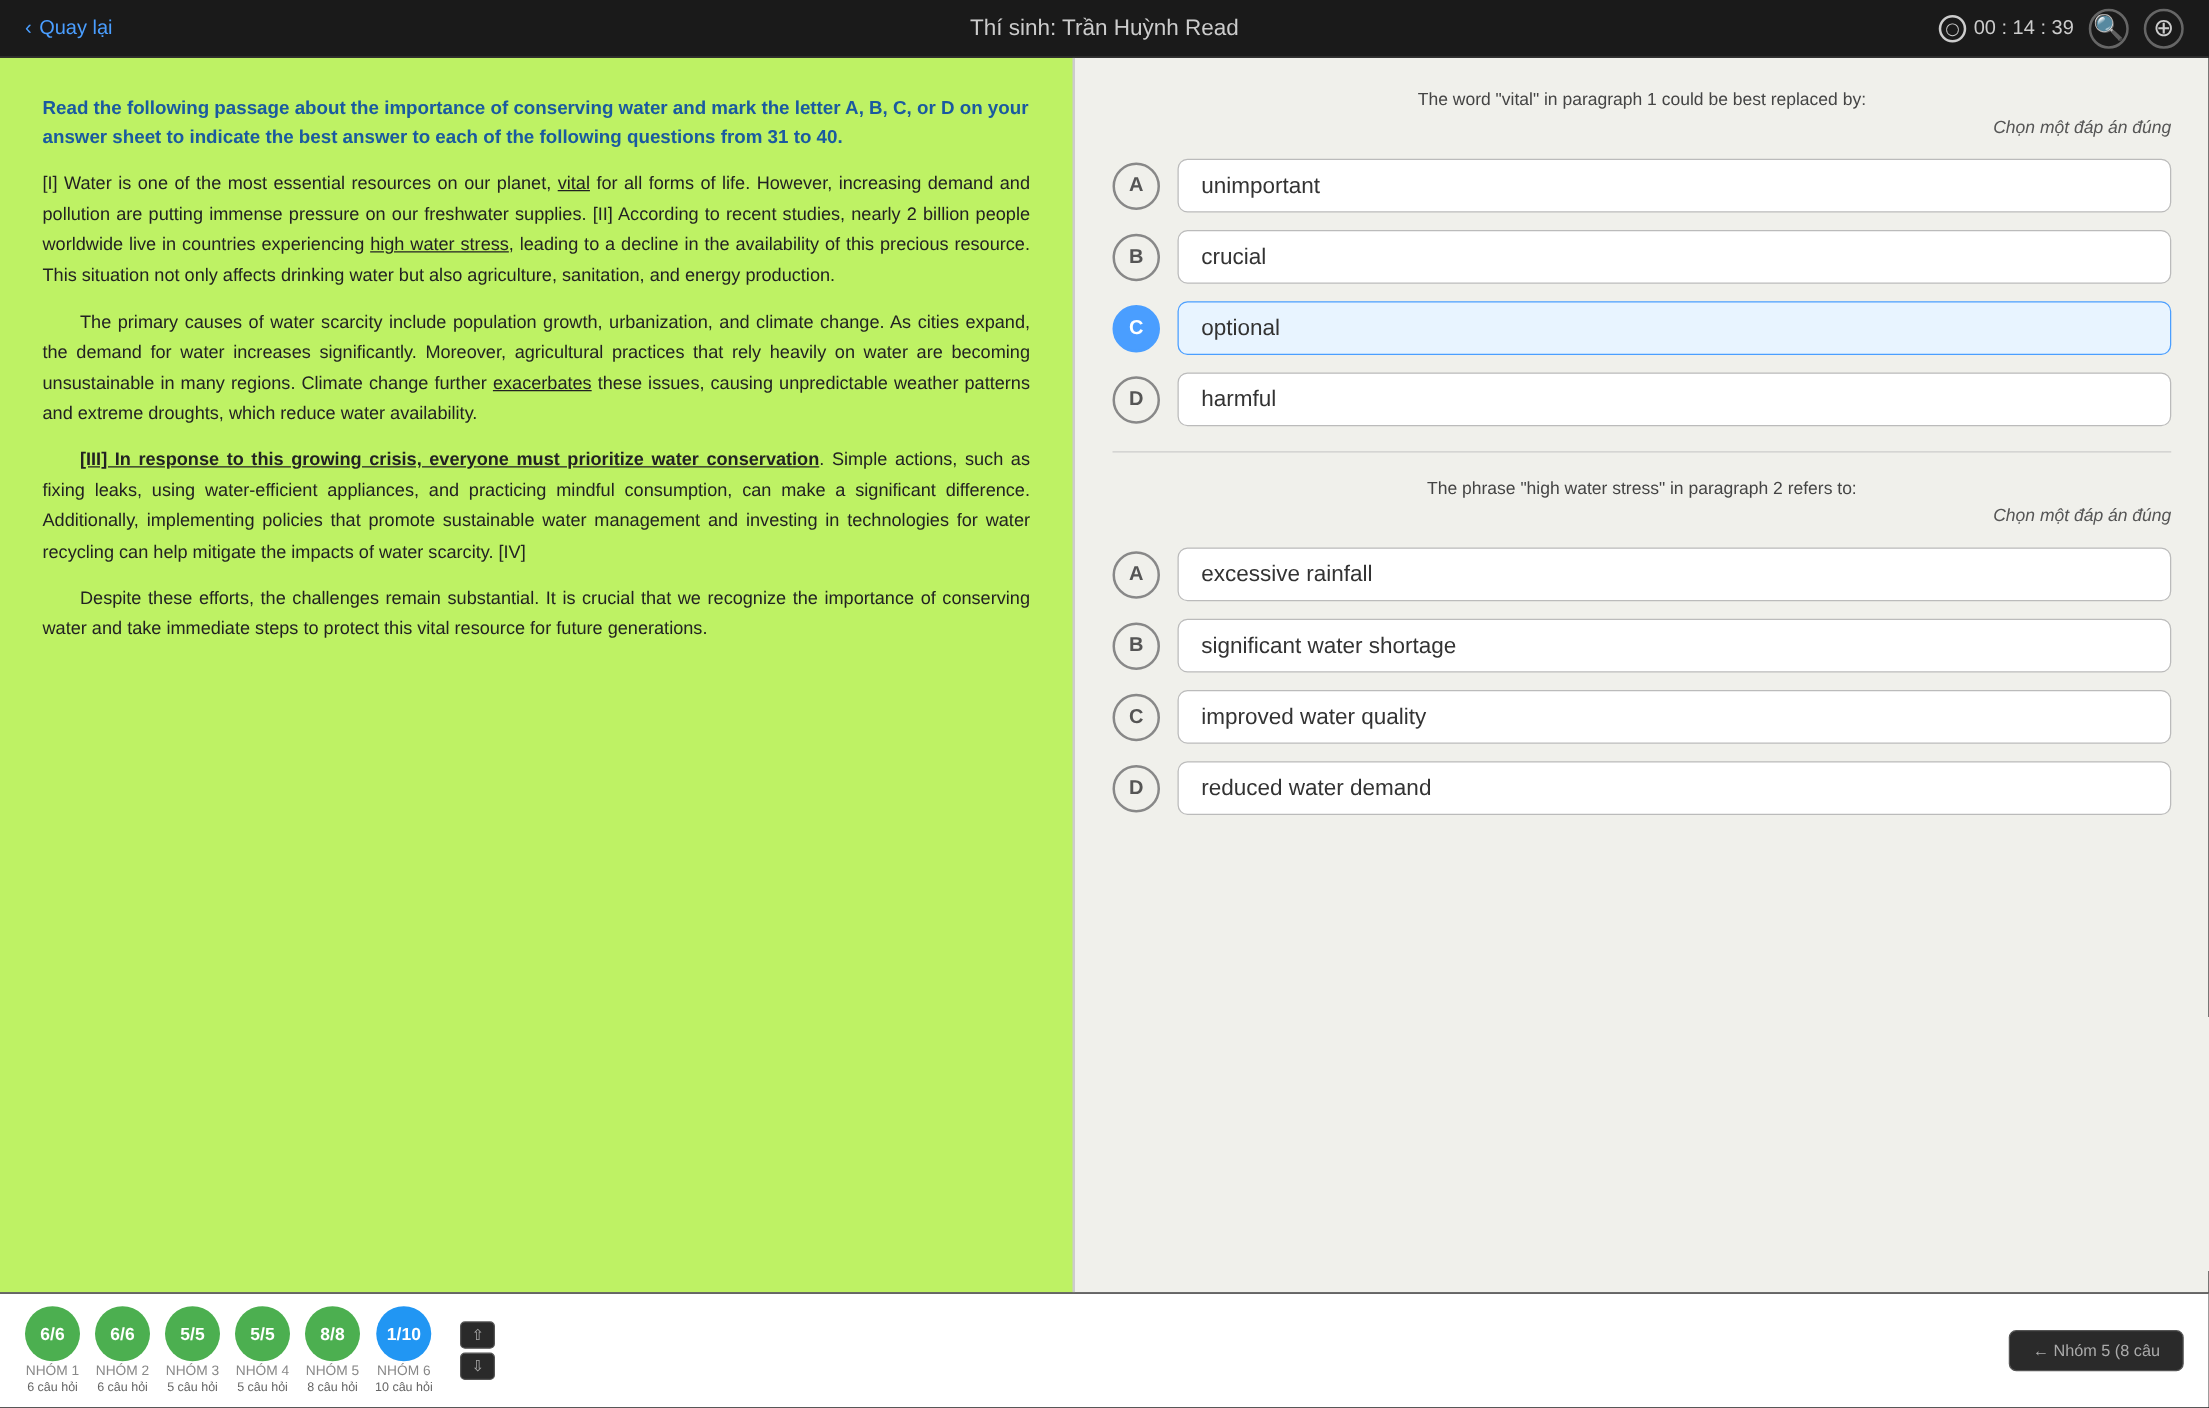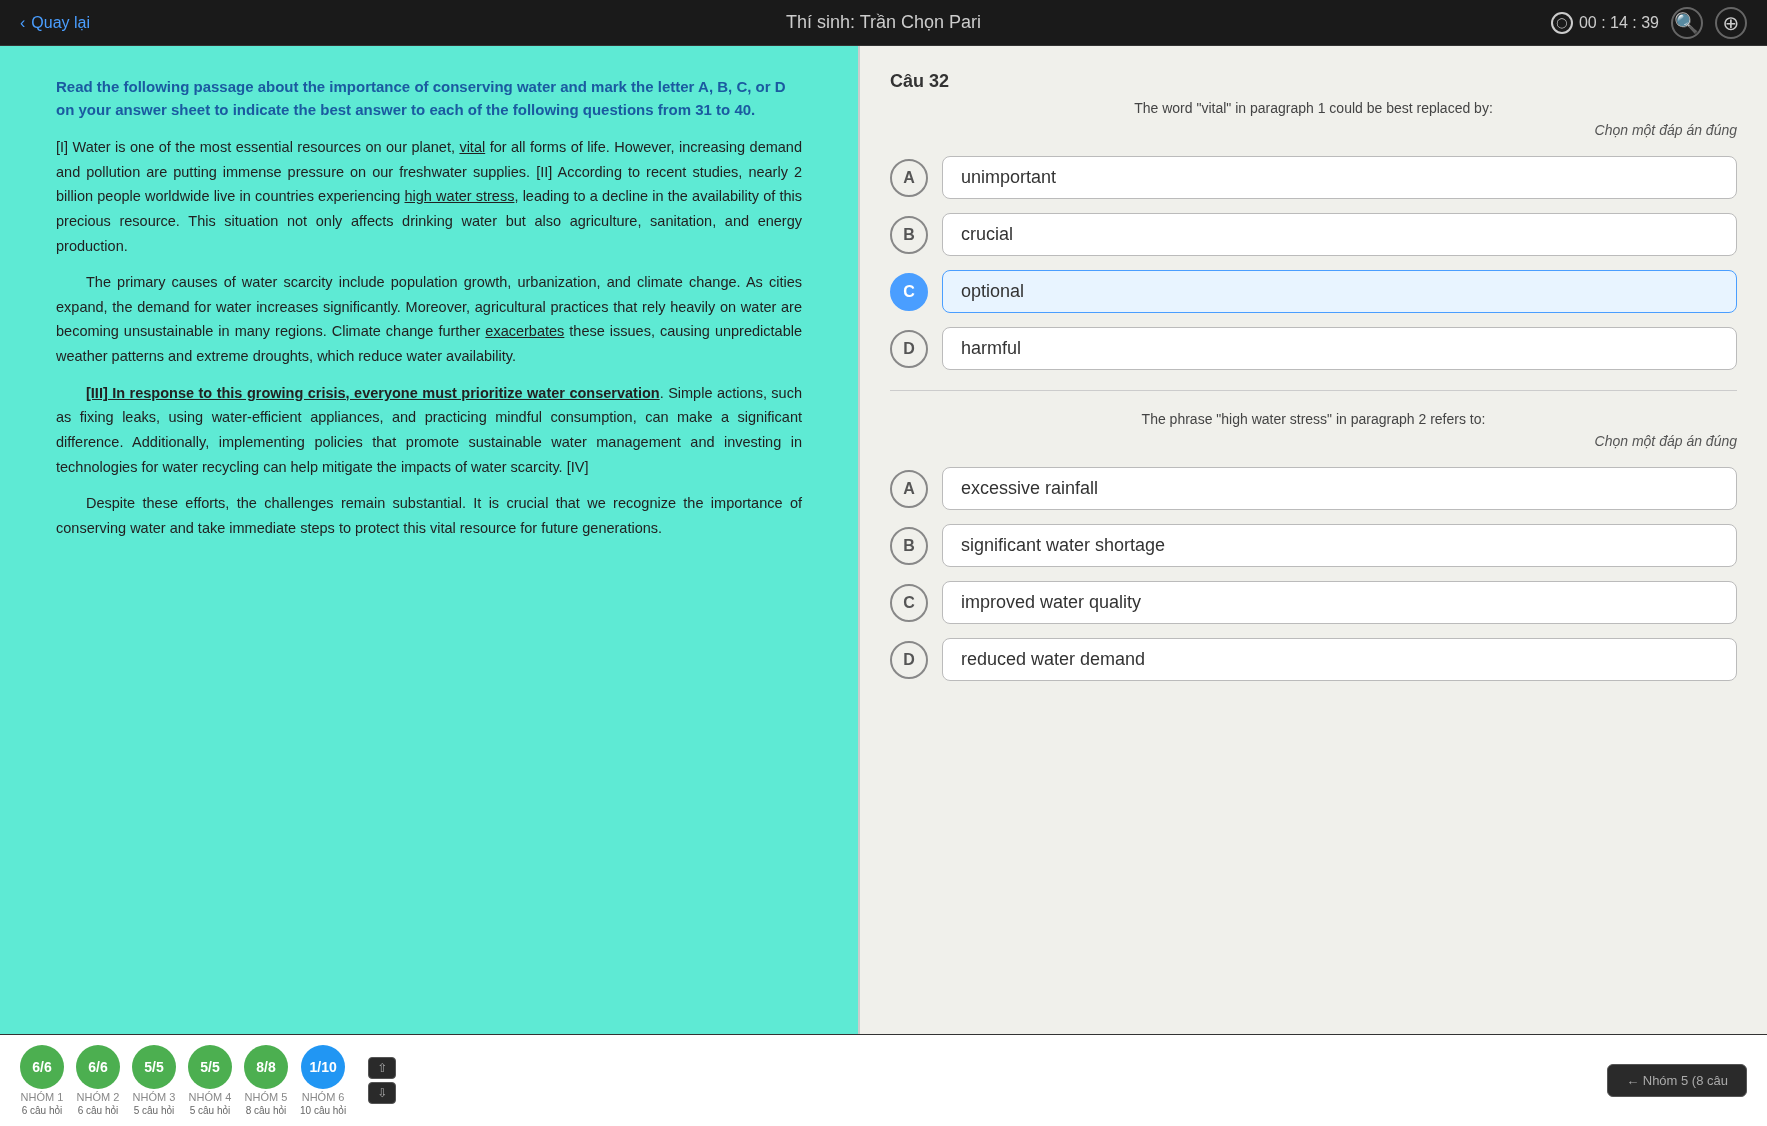--- a/index.html
+++ b/index.html
@@ -81,22 +81,22 @@
       align-items: center;
       justify-content: center;
     }
     .content-area {
       display: flex;
       flex: 1;
       overflow: hidden;
     }
     .passage-panel {
       flex: 0 0 860px;
-      background: #5eead4;
-      padding: 30px 56px;
+      background: #bef264;
+      padding: 30px 34px;
       overflow-y: auto;
       border-right: 2px solid #ccc;
     }
     .question-panel {
       flex: 1;
       background: #f0f0eb;
       padding: 25px 30px;
       overflow-y: auto;
     }
     .passage-intro {
@@ -259,21 +259,21 @@
 </head>
 <body>
 
 <div class="main-container">
 
   <div class="top-bar">
     <button class="back-button">
       <span>‹</span>
       <span>Quay lại</span>
     </button>
-    <span class="candidate-name">Thí sinh: Trần Chọn Pari</span>
+    <span class="candidate-name">Thí sinh: Trần Huỳnh Read</span>
     <div class="timer-area">
       <div class="timer">
         <div class="timer-icon">◯</div>
         <span>00 : 14 : 39</span>
       </div>
       <button class="icon-btn">🔍</button>
       <button class="icon-btn">⊕</button>
     </div>
   </div>
 
@@ -293,21 +293,20 @@
         </p>
         <p>
           Despite these efforts, the challenges remain substantial. It is crucial that we recognize the importance of conserving water and take immediate steps to protect this vital resource for future generations.
         </p>
       </div>
     </div>
 
     <div class="question-panel">
 
       <div>
-        <div class="q-title">Câu 32</div>
         <div class="q-desc">The word "vital" in paragraph 1 could be best replaced by:</div>
         <div class="q-instruction">Chọn một đáp án đúng</div>
 
         <div class="answer-option">
           <div class="option-circle">A</div>
           <div class="option-box">unimportant</div>
         </div>
         <div class="answer-option">
           <div class="option-circle">B</div>
           <div class="option-box">crucial</div>

